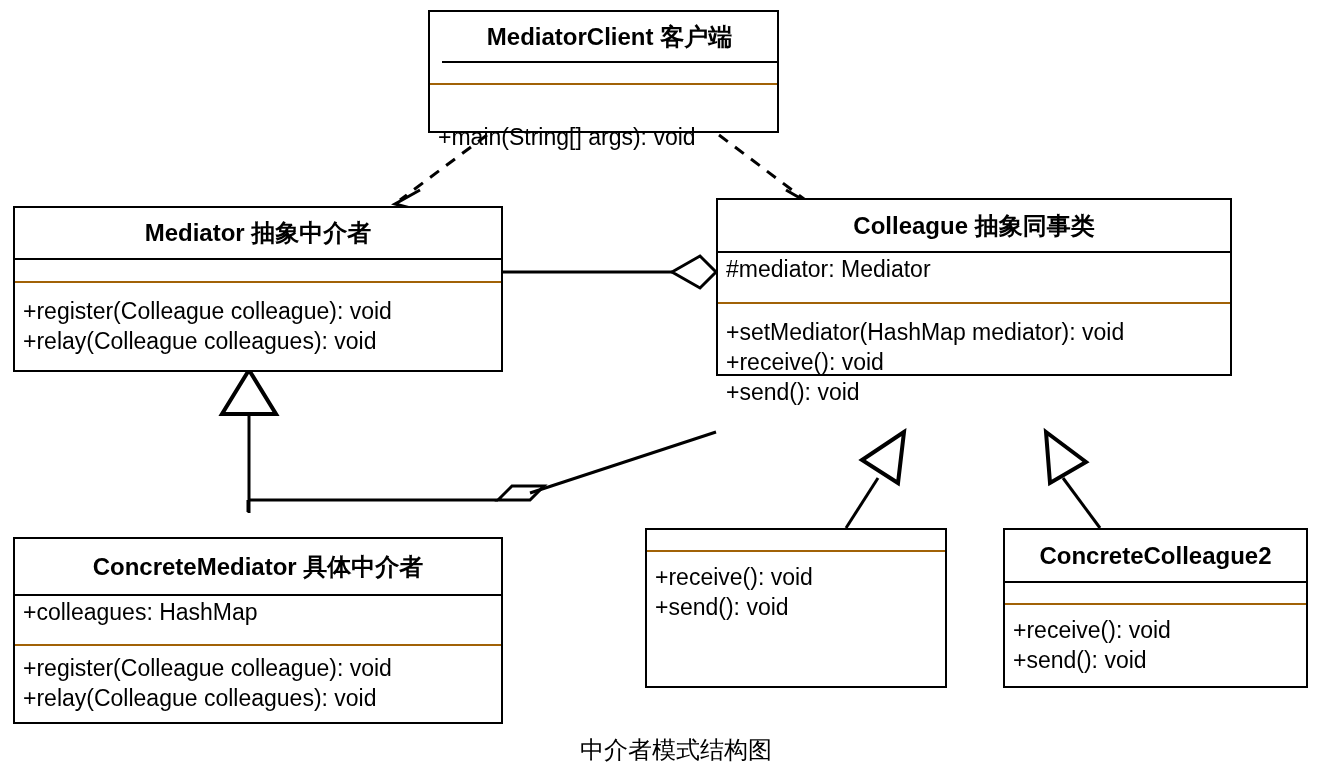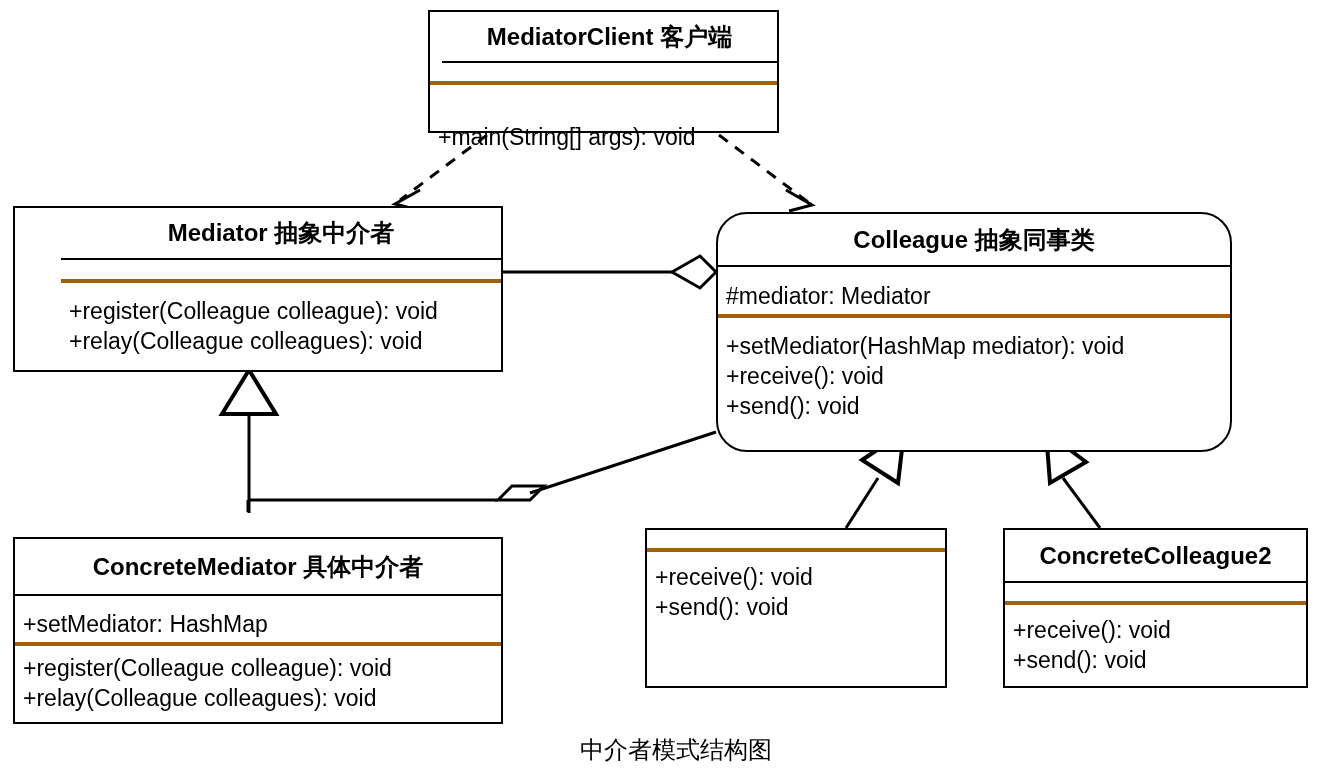--- a/index.html
+++ b/index.html
@@ -40,25 +40,25 @@
     text-align: center;
     font-weight: bold;
     display: flex;
     align-items: center;
     justify-content: center;
     white-space: nowrap;
     letter-spacing: 0px;
   }
   .uml-attr-row {
     box-sizing: border-box;
-    border-bottom: 4px solid #a16207;
+    border-bottom: 2px solid #a16207;
     padding: 2px 6px 2px 8px;
     display: flex;
     flex-direction: column;
-    justify-content: flex-end;
+    justify-content: flex-start;
   }
   .uml-ops-row {
     box-sizing: border-box;
     padding: 3px 6px 3px 8px;
     display: flex;
     flex-direction: column;
     justify-content: center;
   }
   .uml-member {
     white-space: nowrap;
@@ -67,26 +67,26 @@
   .empty-row {
     min-height: 10px;
   }
 
   
   #box-mediator-client { left: 428px;  top: 10px;  width: 351px; height: 123px; }
   #box-mediator-client .uml-name-row { height: 51px; font-size: 24px; margin-left: 12px; }
   #box-mediator-client .uml-attr-row { height: 22px; }
   #box-mediator-client .uml-ops-row  { height: 46px; font-size: 23px; margin-top: 30px; }
 
-  #box-mediator { left: 13px; top: 206px; width: 490px; height: 166px; padding-left: 46px; }
+  #box-mediator { left: 13px; top: 206px; width: 490px; height: 166px; }
   #box-mediator .uml-name-row { height: 52px; font-size: 24px; }
   #box-mediator .uml-attr-row { height: 23px; }
   #box-mediator .uml-ops-row  { height: 87px; font-size: 23px; }
 
-  #box-colleague { left: 716px; top: 212px; width: 516px; height: 240px; border-radius: 31px; }
+  #box-colleague { left: 716px; top: 198px; width: 516px; height: 178px; }
   #box-colleague .uml-name-row { height: 53px; font-size: 24px; }
   #box-colleague .uml-attr-row { height: 51px; font-size: 23px; }
   #box-colleague .uml-ops-row  { height: 118px; font-size: 23px; }
 
   #box-concrete-mediator { left: 13px; top: 513px; width: 490px; height: 187px; margin-top: 24px; }
   #box-concrete-mediator .uml-name-row { height: 57px; font-size: 24px; }
   #box-concrete-mediator .uml-attr-row { height: 50px; font-size: 23px; }
   #box-concrete-mediator .uml-ops-row  { height: 76px; font-size: 23px; }
 
   #box-concrete-colleague1 { left: 645px; top: 528px; width: 302px; height: 160px; }
@@ -180,21 +180,21 @@
     <div class="uml-ops-row">
       <div class="uml-member">+setMediator(HashMap mediator): void</div>
       <div class="uml-member">+receive(): void</div>
       <div class="uml-member">+send(): void</div>
     </div>
   </div>
 
   <div class="uml-class" id="box-concrete-mediator">
     <div class="uml-name-row">ConcreteMediator 具体中介者</div>
     <div class="uml-attr-row">
-      <div class="uml-member">+setMediator: HashMap</div>
+      <div class="uml-member">+colleagues: HashMap</div>
     </div>
     <div class="uml-ops-row">
       <div class="uml-member">+register(Colleague colleague): void</div>
       <div class="uml-member">+relay(Colleague colleagues): void</div>
     </div>
   </div>
 
   <div class="uml-class" id="box-concrete-colleague1">
     <div class="uml-attr-row empty-row"></div>
     <div class="uml-ops-row">

